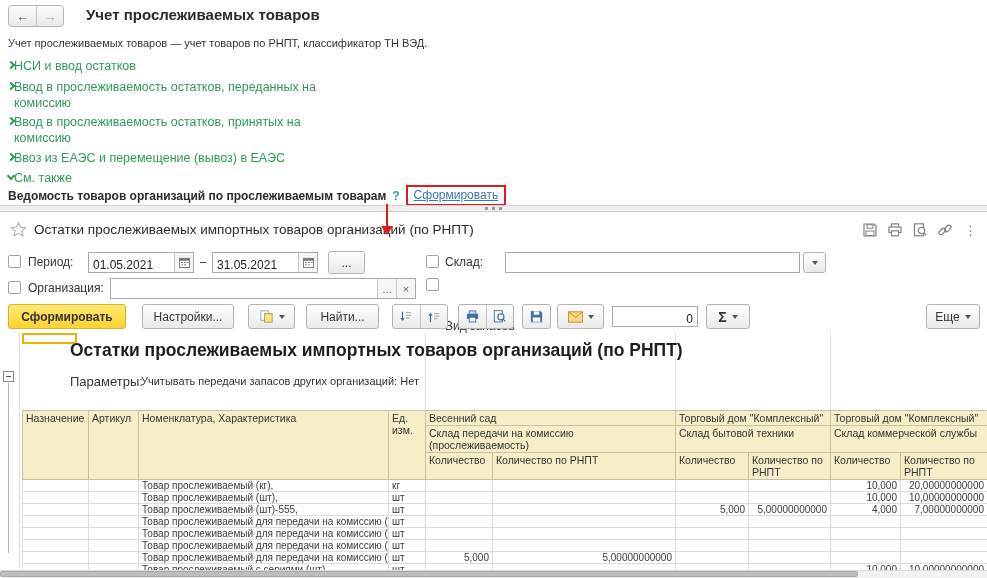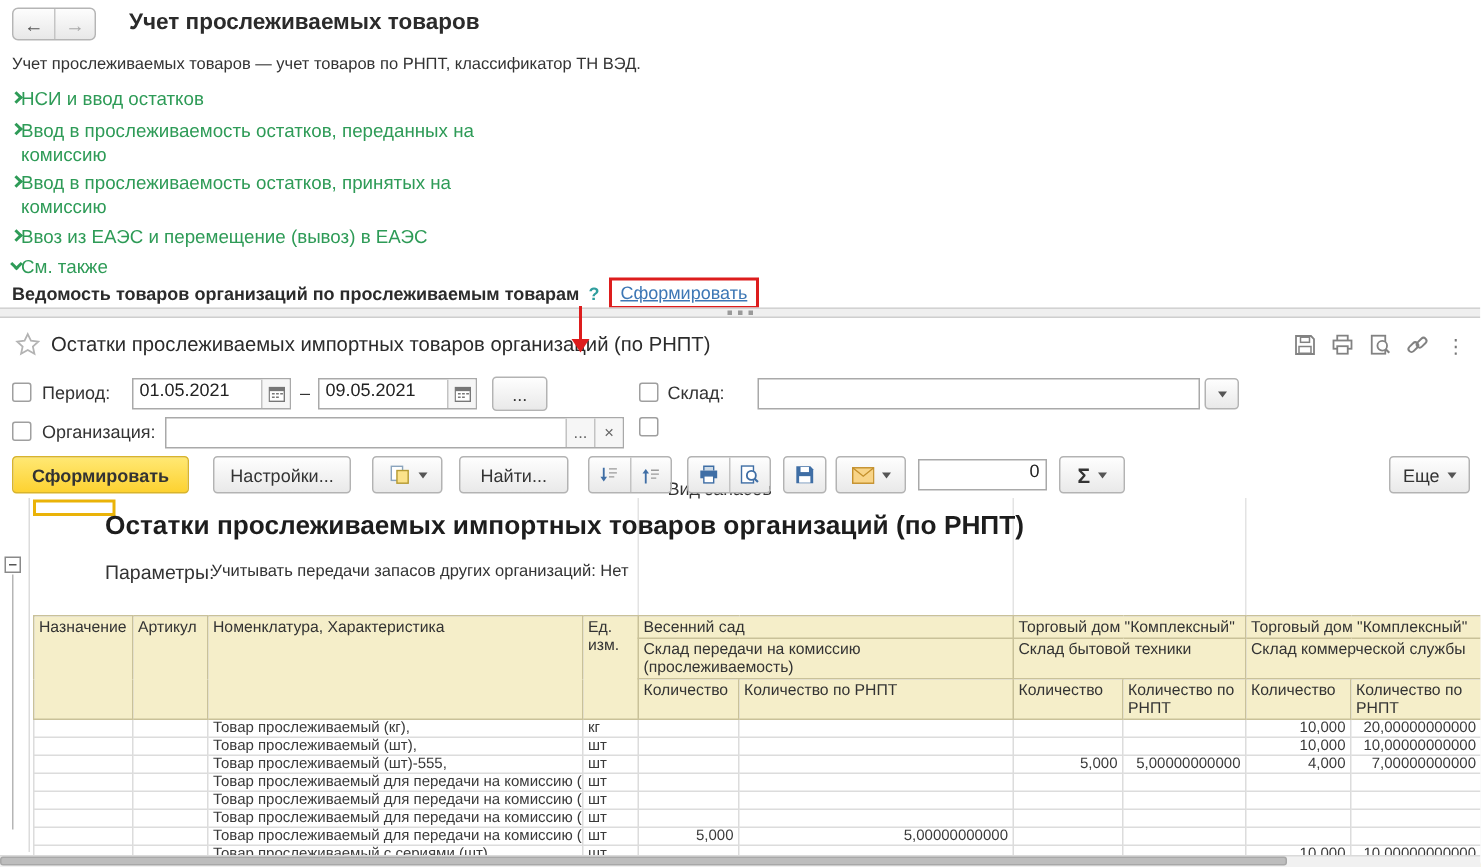--- a/index.html
+++ b/index.html
@@ -36,21 +36,21 @@
   
   .rep-title { left:34px; top:222px; font-size:13.5px; color:#2b2b2b; }
   .star { left:10px; top:221px; width:17px; height:17px; }
   .win-icons { right:8px; top:222px; display:flex; gap:9px; align-items:center; }
   .win-icons svg { display:block; }
   .kebab { font-size:13px; color:#777; padding:0 2px; }
 
   .cb { width:13px; height:13px; border:1px solid #9f9f9f; border-radius:2px; background:#fff; display:inline-block; }
   .flabel { font-size:12px; color:#333; }
 
-  .inp { border:1px solid #a9a9a9; background:#fff; height:21px; display:flex; align-items:flex-start; font-size:12px; color:#222; }
+  .inp { border:1px solid #a9a9a9; background:#fff; height:21px; display:flex; align-items:flex-end; font-size:12px; color:#222; }
   .inp .val { padding:0 4px; flex:1; white-space:nowrap; overflow:hidden; }
   .inp .side-btn { width:19px; height:100%; border-left:1px solid #c3c3c3; background:#f6f6f6; display:flex; align-items:center; justify-content:center; font-size:11px; color:#666; }
 
   .btn { display:inline-flex; align-items:center; justify-content:center; background:linear-gradient(#fefefe,#e9e9e9); border:1px solid #b3b3b3; border-radius:3px; font-size:12px; color:#333; height:25px; cursor:pointer; }
   .btn-yellow { background:linear-gradient(#ffe873,#fdd231); border:1px solid #d8b42c; font-weight:600; }
   .darr { width:0; height:0; border:3px solid transparent; border-top:4px solid #555; margin-left:5px; margin-top:4px; }
   .vsep { width:1px; height:100%; background:#c3c3c3; }
 
   
   .sheet-margin { left:0; top:332px; width:20px; height:236px; border-right:1px solid #dcdcdc; background:#fff; }
@@ -161,21 +161,21 @@
     <span class="side-btn">
         <svg width="11" height="11" viewBox="0 0 12 12">
           <rect x="0.5" y="1.5" width="11" height="10" fill="#fff" stroke="#777"></rect>
           <rect x="0.5" y="1.5" width="11" height="2.6" fill="#777"></rect>
           <path d="M2.5 6h2M5.5 6h2M8.5 6h2M2.5 8.5h2M5.5 8.5h2" stroke="#777"></path>
         </svg>
       </span>
   </div>
   <span class="abs flabel" style="left:200px; top:255px;">–</span>
   <div class="abs inp" style="left:212px; top:252px; width:106px;">
-    <span class="val">09.05.2021</span>
+    <span class="val">31.05.2021</span>
     <span class="side-btn">
         <svg width="11" height="11" viewBox="0 0 12 12">
           <rect x="0.5" y="1.5" width="11" height="10" fill="#fff" stroke="#777"></rect>
           <rect x="0.5" y="1.5" width="11" height="2.6" fill="#777"></rect>
           <path d="M2.5 6h2M5.5 6h2M8.5 6h2M2.5 8.5h2M5.5 8.5h2" stroke="#777"></path>
         </svg>
       </span>
   </div>
   <div class="abs btn" style="left:328px; top:251px; width:37px; height:23px;">
       <span>...</span>

